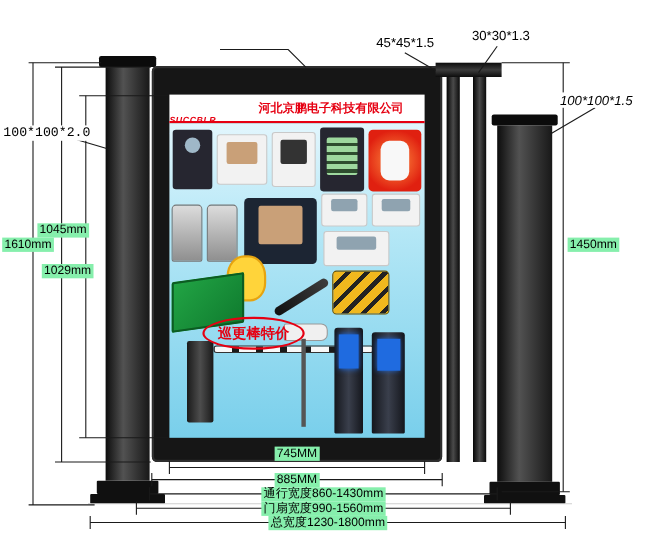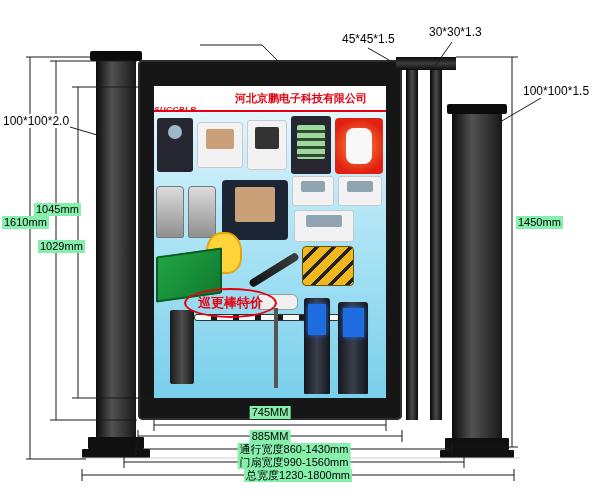--- a/index.html
+++ b/index.html
@@ -177,22 +177,22 @@
       <line x1="124" y1="456" x2="124" y2="468"></line>
       <line x1="464" y1="456" x2="464" y2="468"></line>
       <line x1="82" y1="475" x2="514" y2="475"></line>
       <line x1="82" y1="469" x2="82" y2="481"></line>
       <line x1="514" y1="469" x2="514" y2="481"></line>
     </g>
   </svg>
 
   <div class="label ann" style="left:341px;top:32px;">45*45*1.5</div>
   <div class="label ann" style="left:428px;top:25px;">30*30*1.3</div>
-  <div class="label ann" style="left:522px;top:84px;">100*100*1.5</div>
-  <div class="label ann" style="left:2px;top:114px;">100*100*2.0</div>
+  <div class="label ann" style="left:508px;top:84px;font-style:italic;">100*100*1.5</div>
+  <div class="label ann" style="left:2px;top:114px;font-family:Liberation Mono, monospace;">100*100*2.0</div>
 
   <div class="label dim" style="left:2px;top:216px;">1610mm</div>
   <div class="label dim" style="left:34px;top:203px;">1045mm</div>
   <div class="label dim" style="left:38px;top:240px;">1029mm</div>
   <div class="label dim" style="left:516px;top:216px;">1450mm</div>
 
   <div class="label dim center" style="left:270px;top:406px;">745MM</div>
   <div class="label dim center" style="left:270px;top:430px;">885MM</div>
   <div class="label dim center" style="left:294px;top:443px;">通行宽度860-1430mm</div>
   <div class="label dim center" style="left:294px;top:456px;">门扇宽度990-1560mm</div>

